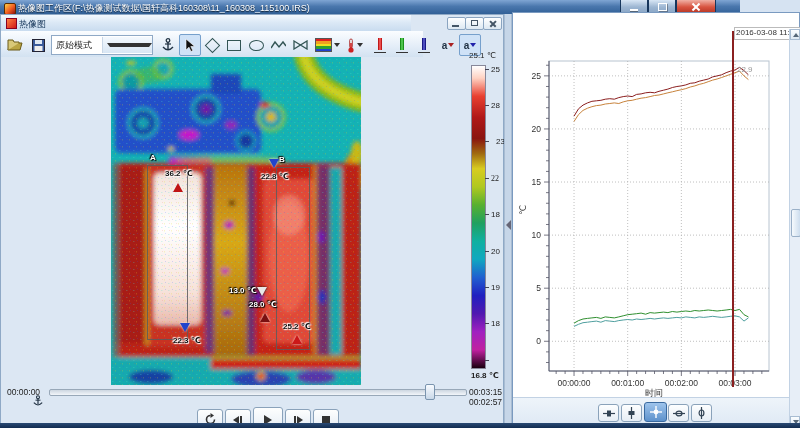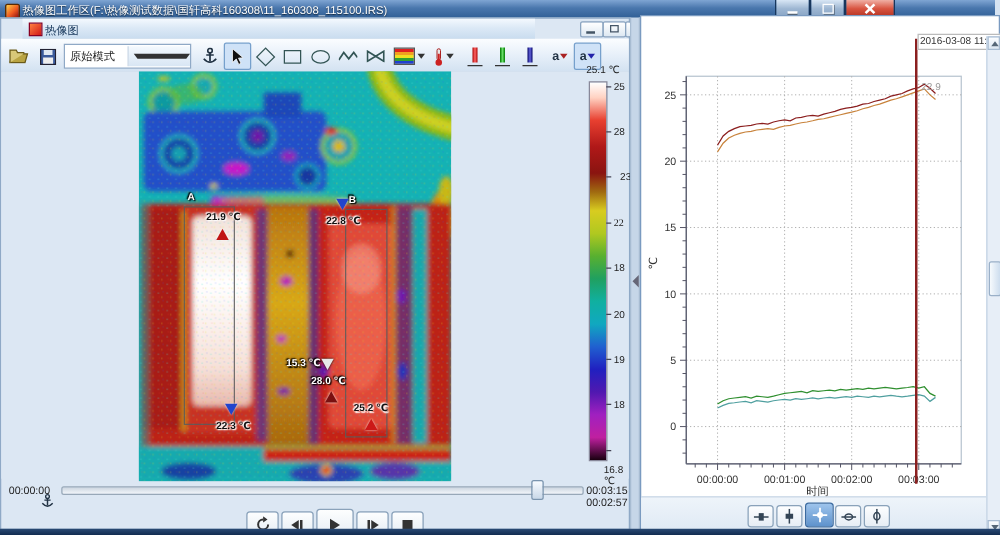--- a/index.html
+++ b/index.html
@@ -1,40 +1,40 @@
 <!DOCTYPE html>
 <html><head>
 <meta charset="utf-8">
 <style>
   html,body{margin:0;padding:0;background:#9db8d2;font-family:"Liberation Sans","DejaVu Sans",sans-serif;}
   #app{position:relative;width:800px;height:428px;overflow:hidden;background:#d6e3f2;font-size:9px;color:#222;}
   .abs{position:absolute;}
   
-  #titlebar{left:0;top:0;width:796px;height:16px;background:linear-gradient(#7fa5d3,#4a77ad 40%,#2b5a91);border-bottom:1px solid #1d4370;}
+  #titlebar{left:0;top:0;width:740px;height:16px;background:linear-gradient(#7fa5d3,#4a77ad 40%,#2b5a91);border-bottom:1px solid #1d4370;}
   #titlebar .title{position:absolute;left:18px;top:2px;color:#fff;font-size:9px;white-space:nowrap;text-shadow:0 1px 1px #123;}
   #app-icon{position:absolute;left:4px;top:3px;width:10px;height:10px;background:linear-gradient(135deg,#ffd24a,#f05a20 55%,#8a1010);border:1px solid #5a2a00;border-radius:2px;}
   .winbtn{position:absolute;top:0;height:14px;border:1px solid #17365c;border-top:none;border-radius:0 0 3px 3px;background:linear-gradient(#d8e6f5,#9db6d2 50%,#86a3c4);}
   .winbtn.close{background:linear-gradient(#f0b0a4,#d85440 50%,#b03020);}
   .glyph-min{position:absolute;left:50%;margin-left:-4px;bottom:3px;width:8px;height:2px;background:#fff;box-shadow:0 1px 0 rgba(0,0,0,.4);}
   .glyph-restore{position:absolute;left:50%;margin-left:-4px;top:3px;width:7px;height:6px;border:1px solid #fff;background:transparent;box-shadow:1px 1px 0 rgba(0,0,0,.3);}
   .glyph-close1,.glyph-close2{position:absolute;left:50%;top:50%;width:10px;height:2px;background:#fff;margin:-1px 0 0 -5px;}
   .glyph-close1{transform:rotate(45deg);} .glyph-close2{transform:rotate(-45deg);}
   
   .childbar{background:linear-gradient(#f4f9fe,#dcE9f6 45%,#c9dcef);border-bottom:1px solid #a8bfd8;}
   .childbtn{position:absolute;top:2px;width:17px;height:11px;border:1px solid #8aa4c0;border-radius:2px;background:linear-gradient(#ffffff,#dde8f2);}
   .childbtn .g-min{position:absolute;left:4px;bottom:2px;width:7px;height:1.6px;background:#456;}
   .childbtn .g-res{position:absolute;left:5px;top:2px;width:5px;height:4px;border:1px solid #456;}
   .childbtn .g-x1,.childbtn .g-x2{position:absolute;left:50%;top:50%;width:8px;height:1.6px;background:#456;margin:-1px 0 0 -4px;}
   .childbtn .g-x1{transform:rotate(45deg);} .childbtn .g-x2{transform:rotate(-45deg);}
   
   #left-panel{left:0;top:14px;width:504px;height:410px;background:#dce7f3;border:1px solid #8fa9c6;box-sizing:border-box;}
-  #left-titlebar{left:0;top:0;width:410px;height:16px;margin-left:17px;}
+  #left-titlebar{left:0;top:0;width:410px;height:16px;}
   #left-title-icon{position:absolute;left:5px;top:3px;width:9px;height:9px;background:linear-gradient(135deg,#ff8040,#d01818);border:1px solid #802;}
   #left-title-text{position:absolute;left:18px;top:3px;color:#16365a;}
-  #toolbar{left:0;top:16px;width:502px;height:26px;background:linear-gradient(#fbfdff,#e3edf8 60%,#d3e2f1);border-bottom:1px solid #b4c8dd;}
+  #toolbar{left:0;top:16px;width:422px;height:26px;background:linear-gradient(#fbfdff,#e3edf8 60%,#d3e2f1);border-bottom:1px solid #b4c8dd;}
   .tbtn{position:absolute;top:3px;width:20px;height:20px;display:flex;align-items:center;justify-content:center;border:1px solid transparent;border-radius:2px;}
   .tbtn.sel{border-color:#76a0cc;background:#cfe2f7;}
   .caret-down{width:0;height:0;border-left:3px solid transparent;border-right:3px solid transparent;border-top:4px solid #333;}
   #mode-select{position:absolute;left:50px;top:4px;width:100px;height:18px;background:#fff;border:1px solid #8fa9c6;display:flex;align-items:center;}
   #mode-select span{flex:1;padding-left:4px;font-size:9px;color:#222;}
   #mode-select .dd{width:13px;height:16px;display:flex;align-items:center;justify-content:center;border-left:1px solid #c8d6e6;background:linear-gradient(#f4f9fe,#d8e6f4);}
   .shape-rect{width:12px;height:9px;border:1.5px solid #355;}
   .shape-ellipse{width:13px;height:9px;border:1.5px solid #355;border-radius:50%;}
   .shape-diamond{width:9px;height:9px;border:1.5px solid #355;transform:rotate(45deg);}
   .palette-icon{width:15px;height:12px;border:1px solid #555;background:linear-gradient(#e02020 0 20%,#f0a020 20% 40%,#f0e020 40% 60%,#30a030 60% 80%,#2040d0 80% 100%);}
@@ -317,30 +317,30 @@
           <circle cx="150" cy="319" r="4" fill="#e02020" stroke="#d8d020" stroke-width="1.5"></circle>
         </g>
         <rect width="250" height="328" fill="url(#speck)" opacity="0.5"></rect>
       </svg>
 
       <div class="region-box" style="left:36px;top:108px;width:39px;height:173px;"></div>
       <div class="region-box" style="left:165px;top:110px;width:32px;height:181px;"></div>
       <div class="marker-label halo-dark" style="left:39px;top:96px;">A</div>
       <div class="marker-label halo-dark" style="left:168px;top:98px;">B</div>
 
-      <div class="marker-label halo-light" style="left:54px;top:112px;">21.9 ℃</div>
+      <div class="marker-label halo-light" style="left:54px;top:112px;">36.2 ℃</div>
       <span class="tri up" style="left: 62px; top: 126px; border-bottom-color: rgb(192, 20, 20);"></span>
 
       <span class="tri down" style="left: 158px; top: 102px; border-top-color: rgb(34, 68, 204);"></span>
       <div class="marker-label halo-light" style="left:150px;top:115px;">22.8 ℃</div>
 
       <span class="tri down" style="left: 69px; top: 266px; border-top-color: rgb(34, 68, 204);"></span>
       <div class="marker-label halo-light" style="left:62px;top:279px;">22.3 ℃</div>
 
-      <div class="marker-label halo-dark" style="left:118px;top:229px;">15.3 ℃</div>
+      <div class="marker-label halo-dark" style="left:118px;top:229px;">13.0 ℃</div>
       <span class="tri down" style="left: 146px; top: 230px; filter: drop-shadow(rgb(0, 0, 0) 0px 0px 1px); border-top-color: rgb(232, 232, 232);"></span>
 
       <div class="marker-label halo-dark" style="left:138px;top:243px;">28.0 ℃</div>
       <span class="tri up" style="left: 149px; top: 256px; filter: drop-shadow(rgb(255, 255, 255) 0px 0px 1px); border-bottom-color: rgb(122, 16, 16);"></span>
 
       <div class="marker-label halo-light" style="left:172px;top:265px;">25.2 ℃</div>
       <span class="tri up" style="left: 181px; top: 278px; border-bottom-color: rgb(204, 24, 24);"></span>
     </div>
 
     <div id="colorbar-wrap" class="abs">
@@ -359,21 +359,21 @@
           <div class="cb-lab" style="top: 159.181px;">18</div>
           <div class="cb-tick" style="top: 199.566px;"></div>
           <div class="cb-lab" style="top: 195.566px;">20</div>
           <div class="cb-tick" style="top: 235.952px;"></div>
           <div class="cb-lab" style="top: 231.952px;">19</div>
           <div class="cb-tick" style="top: 272.337px;"></div>
           <div class="cb-lab" style="top: 268.337px;">18</div>
           <div class="cb-tick" style="top: 308.723px;"></div>
           <div class="cb-lab" style="top: 304.723px; margin-left: 36px;">17</div>
         </div>
-      <div style="position:absolute;left:16px;top:320px;">16.8 ℃</div>
+      <div style="position:absolute;left:4px;top:320px;font-weight:bold;">16.8 ℃</div>
     </div>
 
     <div id="timeline" class="abs">
       <div class="tl-time" style="left:6px;top:4px;">00:00:00</div>
       <div id="tl-track"></div>
       <div id="tl-handle"></div>
       <div class="tl-time" style="left:468px;top:4px;">00:03:15</div>
       <div class="tl-time" style="left:468px;top:14px;">00:02:57</div>
       <div style="position:absolute;left:32px;top:12px;">
         <svg width="10" height="12" viewBox="0 0 12 14">

